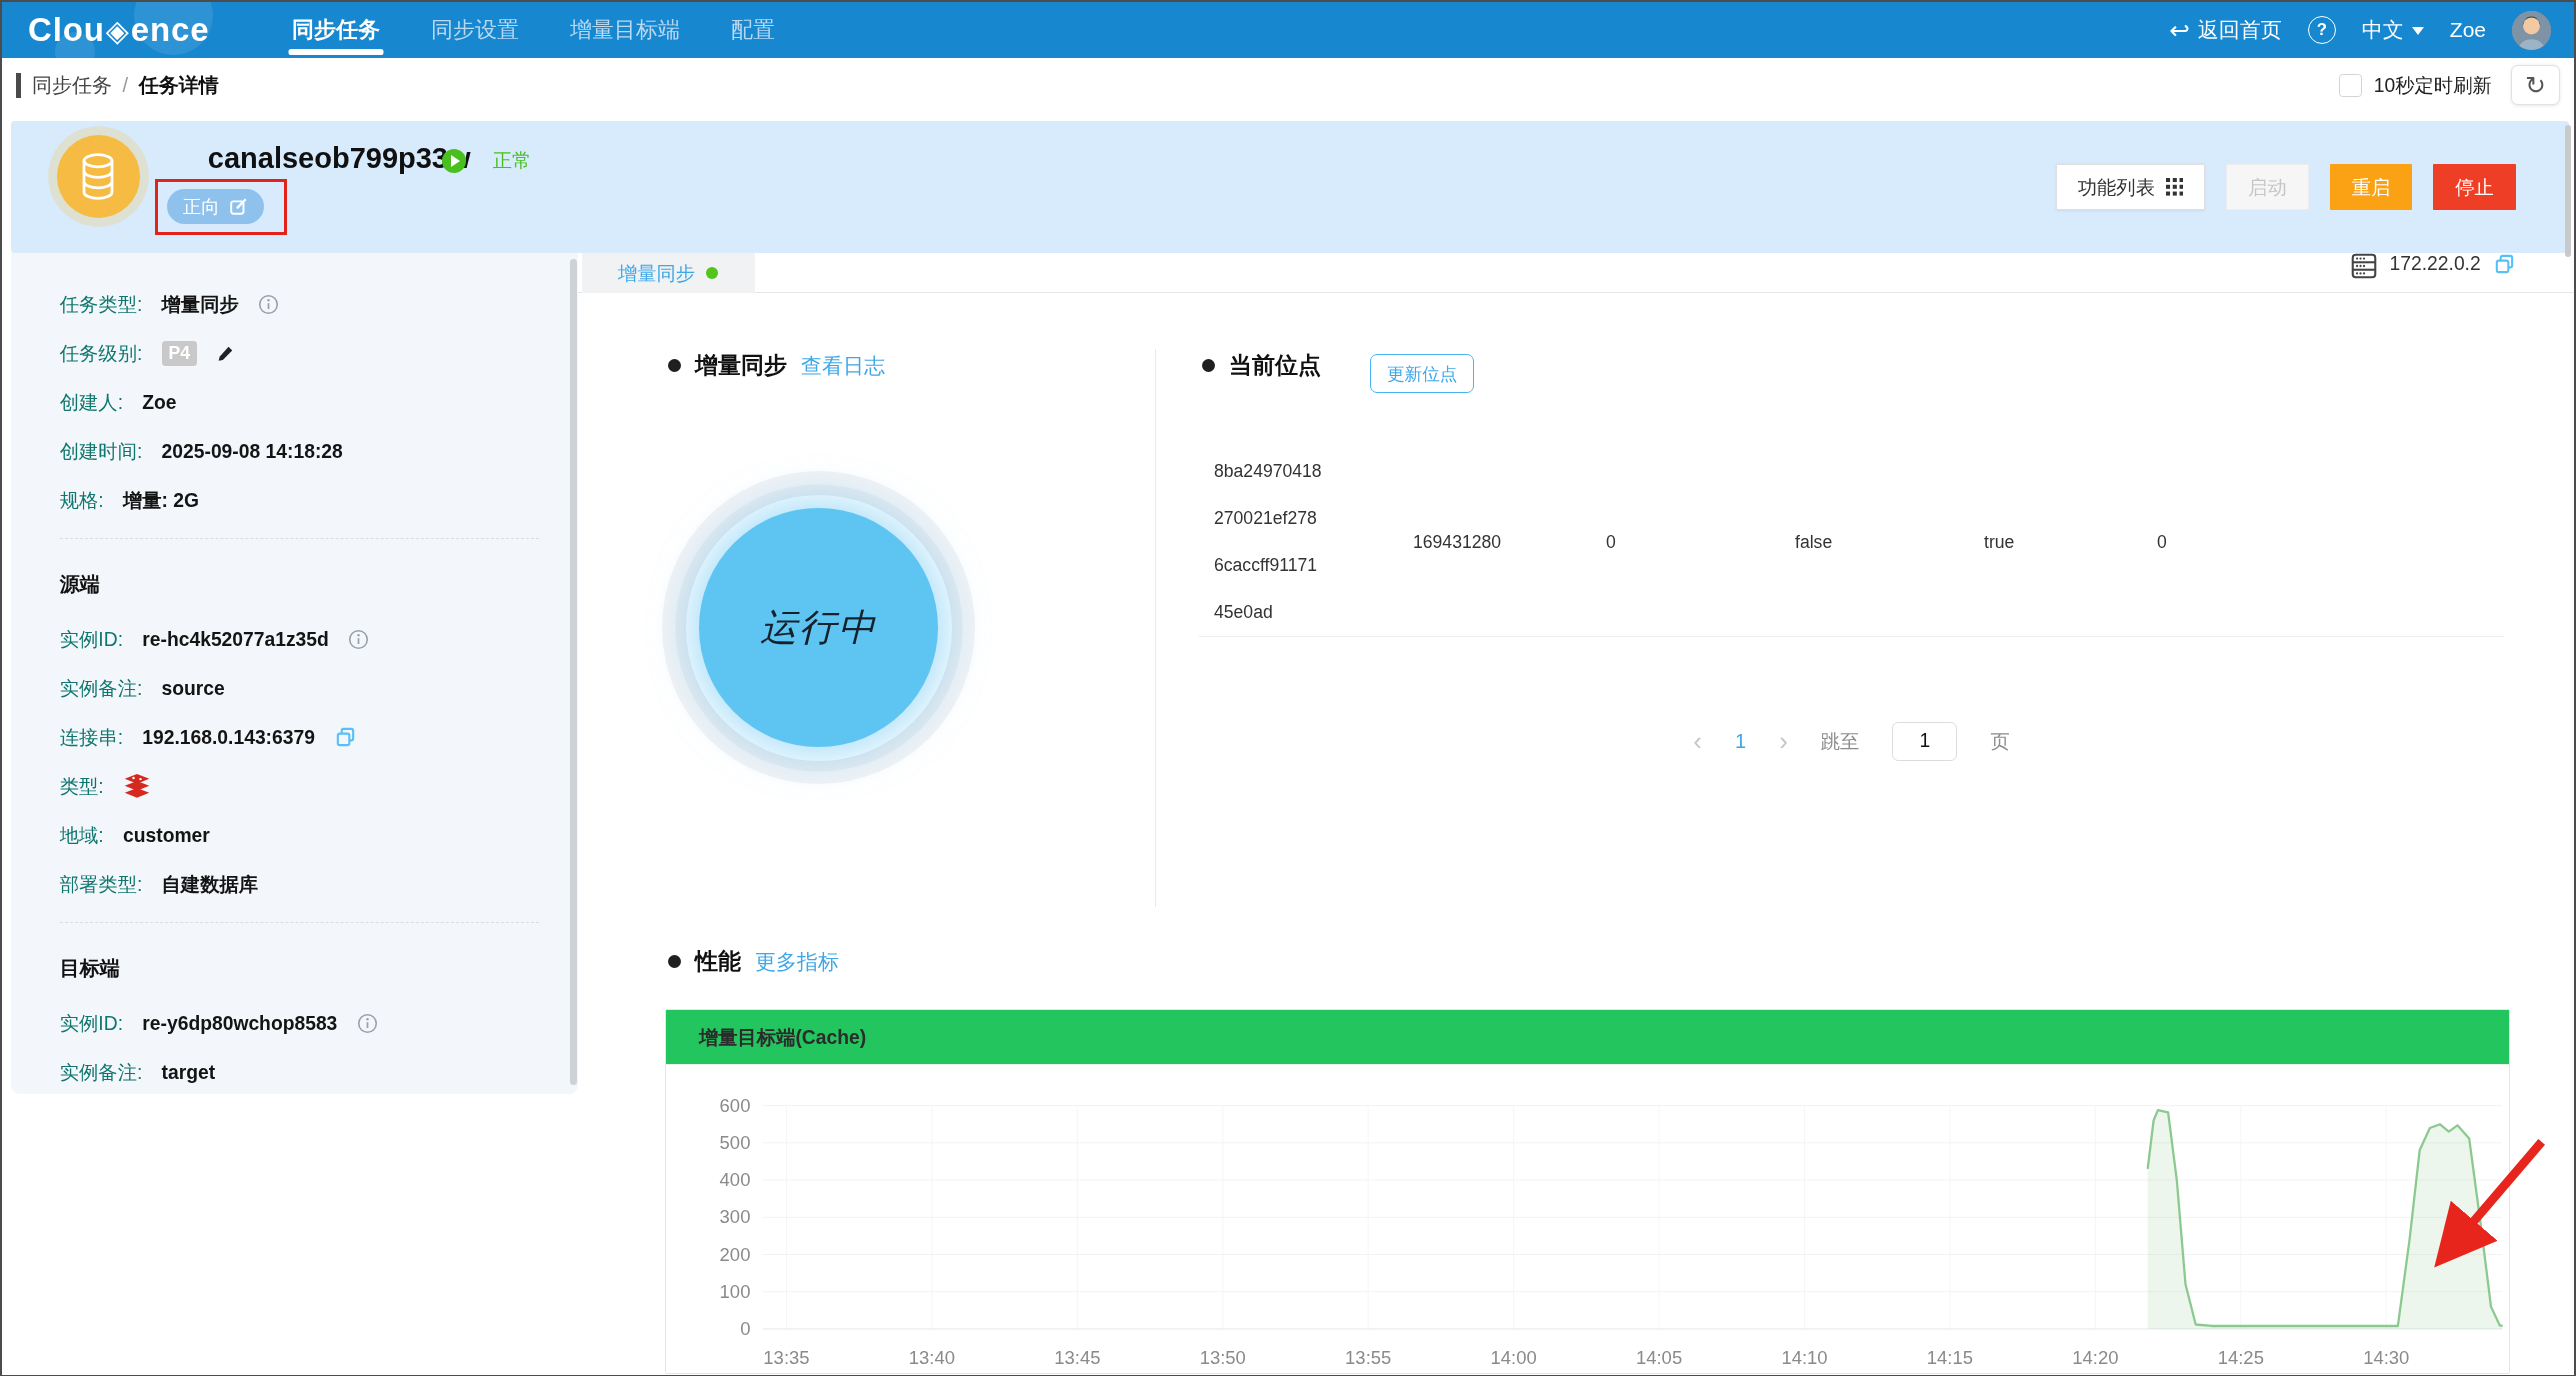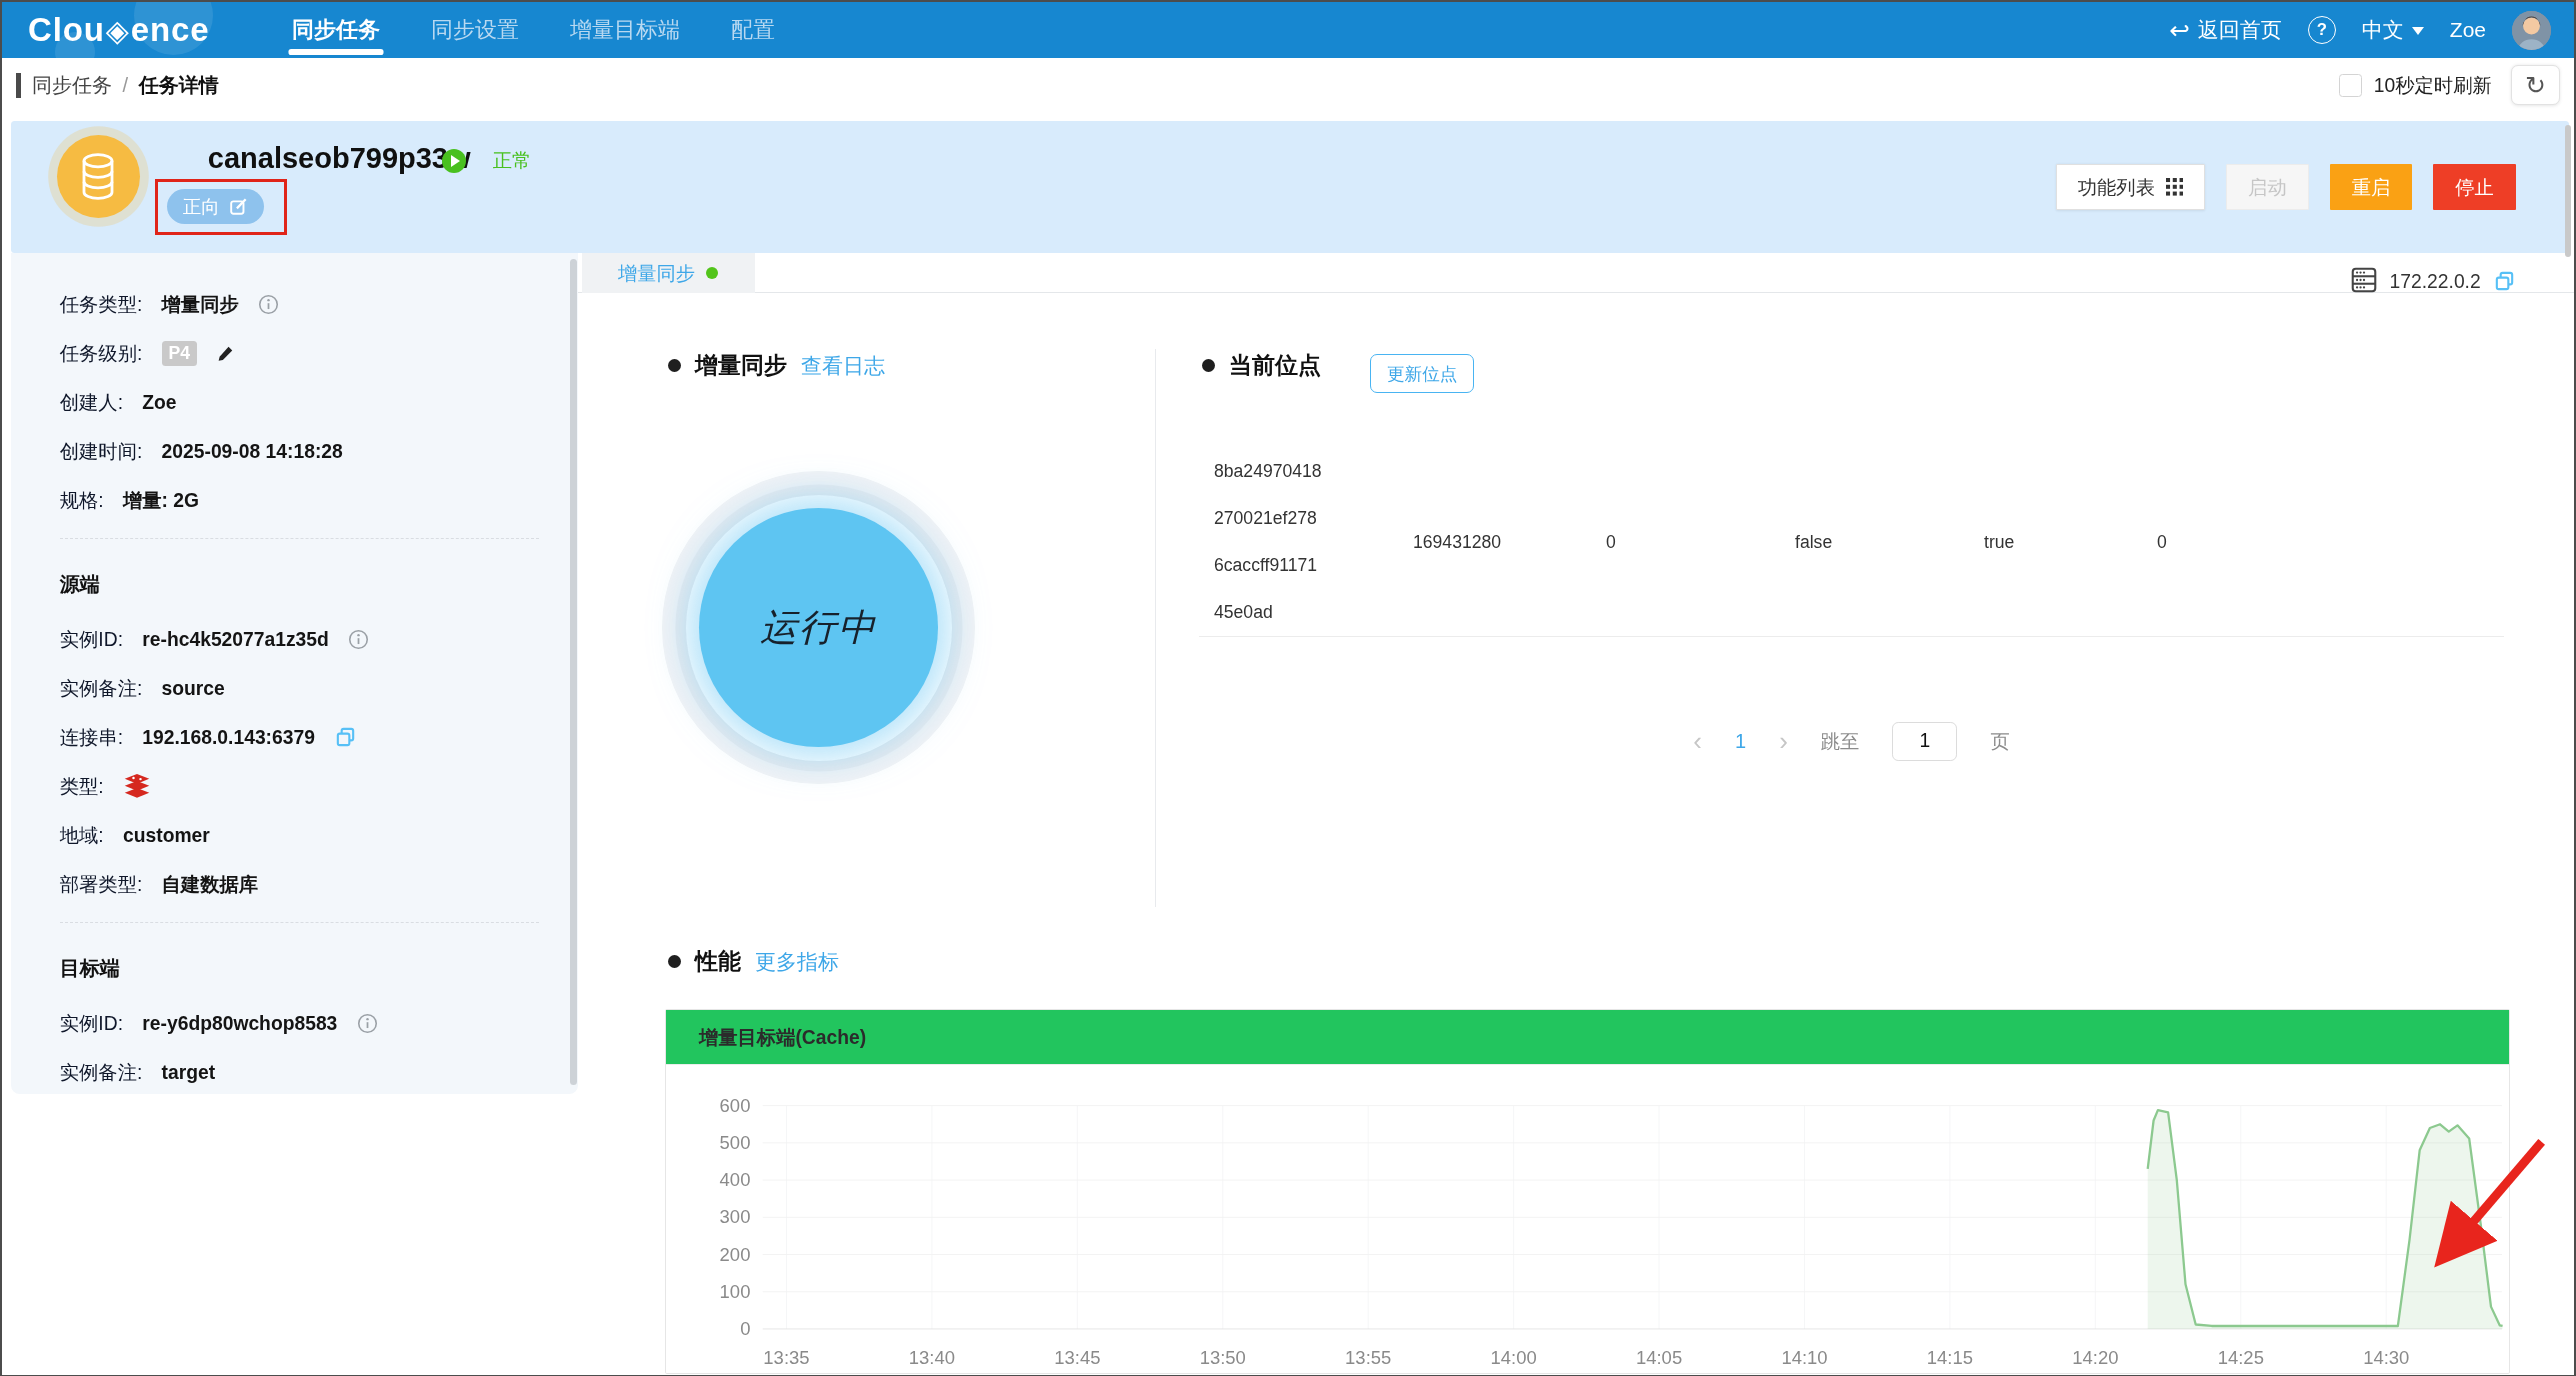--- a/index.html
+++ b/index.html
@@ -53,33 +53,33 @@
   .tbtn { height:46px; border-radius:1px; font-size:19.3px; display:flex; align-items:center; justify-content:center; cursor:pointer;
       padding:0 21px; border:0.9px solid transparent; }
   .tbtn.white { background:#fff; border-color:#e0e0e0; color:#333; box-shadow:0 0.9px 2.6px rgba(0,0,0,0.08); gap:10.6px; }
   .tbtn.disabled { background:#f6f6f6; border-color:#ececec; color:#c6c6c6; cursor:default; }
   .tbtn.orange { background:#faa114; color:#fff; }
   .tbtn.red { background:#ee3e26; color:#fff; }
   
   #sidebar { position:absolute; left:8.8px; top:251px; width:567px; height:841px; background:#f3f7fb;
       border-radius:0 0 8.8px 8.8px; padding:40px 21px 0 49px; overflow:hidden; }
   .sb-row { display:flex; align-items:center; gap:19.3px; height:23px; margin-bottom:26px; font-size:19.3px; }
-  .sb-label { color:#0f172a; white-space:nowrap; }
+  .sb-label { color:#0f766e; white-space:nowrap; }
   .sb-value { color:#141414; font-weight:600; white-space:nowrap; }
   .sb-badge { background:#c9c9c9; color:#fff; font-weight:bold; font-size:17.6px; border-radius:3.5px; padding:1.8px 7px; }
   .sb-divider { border-top:1.8px dashed #d9dde2; margin:14px 17.6px 32px 0; }
   .sb-group-title { font-size:20px; font-weight:bold; color:#111; margin-bottom:30px; }
   #sidebar-scrollbar { position:absolute; left:568px; top:257px; width:7px; height:826px; background:#cdd2d7; border-radius:3.5px; }
   
   #tab-strip { position:absolute; left:576px; top:251px; right:0; height:40px; border-bottom:0.9px solid #e4e7ea; background:#fff; }
   #main-tab { position:absolute; left:3.5px; top:0; width:173px; height:40px; background:#f0f2f4;
       display:flex; align-items:center; justify-content:center; gap:10.6px; cursor:pointer; }
   #main-tab span { color:#3ea7e8; font-size:19.3px; }
   .green-dot { width:12.3px; height:12.3px; border-radius:50%; background:#52c41a; }
-  #server-info { position:absolute; right:58px; top:0; height:40px; display:flex; align-items:flex-end; gap:12.3px; }
+  #server-info { position:absolute; right:58px; top:0; height:40px; display:flex; align-items:flex-start; gap:12.3px; }
   #server-info .ip { font-size:19.3px; color:#333; }
   
   .sec-head { position:absolute; display:flex; align-items:center; gap:14px; }
   .sec-bullet { width:13px; height:13px; border-radius:50%; background:#1f1f1f; }
   .sec-title { font-size:23px; font-weight:bold; color:#111; }
   .sec-link { font-size:21px; color:#3ea7e8; cursor:pointer; }
   #vdivider { position:absolute; left:1153px; top:347px; width:0.9px; height:558px; background:#e8eaed; }
   
   #circle-outer { position:absolute; left:660px; top:469px; width:313px; height:313px; border-radius:50%;
       background:#f2f3f6; display:flex; align-items:center; justify-content:center;font-style:italic; }

